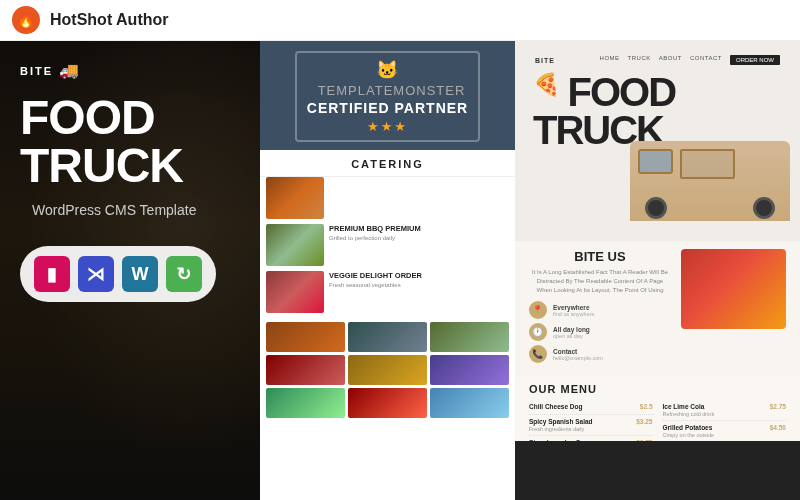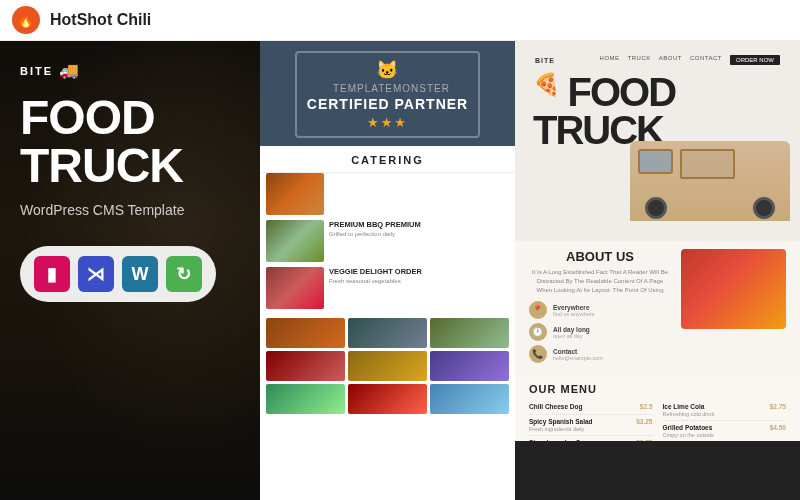--- a/index.html
+++ b/index.html
@@ -109,20 +109,21 @@
       letter-spacing: -1px;
       margin-bottom: 12px;
       text-transform: uppercase;
     }
 
     .subtitle {
       color: #ccc;
       font-size: 14px;
       font-weight: 400;
       margin-bottom: 28px;
+      margin-left: 12px;
     }
 
     .plugin-icons {
       display: flex;
       gap: 8px;
       background: rgba(255,255,255,0.92);
       border-radius: 30px;
       padding: 10px 14px;
       width: fit-content;
     }
@@ -164,21 +165,21 @@
       border: 2px solid rgba(255,255,255,0.3);
       border-radius: 4px;
       padding: 6px 10px 6px;
       display: inline-block;
     }
     .tm-cat-icon {
       font-size: 18px;
       margin-bottom: 2px;
     }
     .tm-title {
-      font-size: 10px;
+      font-size: 13px;
       letter-spacing: 1px;
       text-transform: uppercase;
       color: #aaa;
       margin-bottom: 2px;
       margin-left: 8px;
     }
     .tm-certified {
       font-size: 14px;
       font-weight: 700;
       color: #fff;
@@ -462,21 +463,21 @@
       flex-shrink: 0;
     }
   </style>
 </head>
 <body>
 
 <div id="topbar">
   <div class="logo-icon">
     <span>🔥</span>
   </div>
-  <span class="brand-name">HotShot Chili</span>
+  <span class="brand-name">HotShot Author</span>
 </div>
 
 <div id="main">
 
   <div id="left-panel">
     <div class="bg-photo"></div>
     <div class="overlay"></div>
     <div class="content">
       <div class="bite-badge">
         <span class="bite-text">BITE</span>
@@ -583,21 +584,21 @@
             <div class="truck-wheel"></div>
             <div class="truck-wheel"></div>
           </div>
         </div>
       </div>
     </div>
 
     <div style="position:relative; background:#f8f5f0; padding:8px 14px;">
       <div style="display:flex; gap:10px;">
         <div style="flex:1;">
-          <div class="about-title">ABOUT US</div>
+          <div class="about-title">BITE US</div>
           <div class="about-text">It Is A Long Established Fact That A Reader Will Be Distracted By The Readable Content Of A Page When Looking At Its Layout. The Point Of Using</div>
           <div class="about-features">
             <div class="about-feature">
               <div class="feature-icon">📍</div>
               <div>
                 <div class="feature-text">Everywhere</div>
                 <div style="font-size:5.5px; color:#aaa;">find us anywhere</div>
               </div>
             </div>
             <div class="about-feature">

